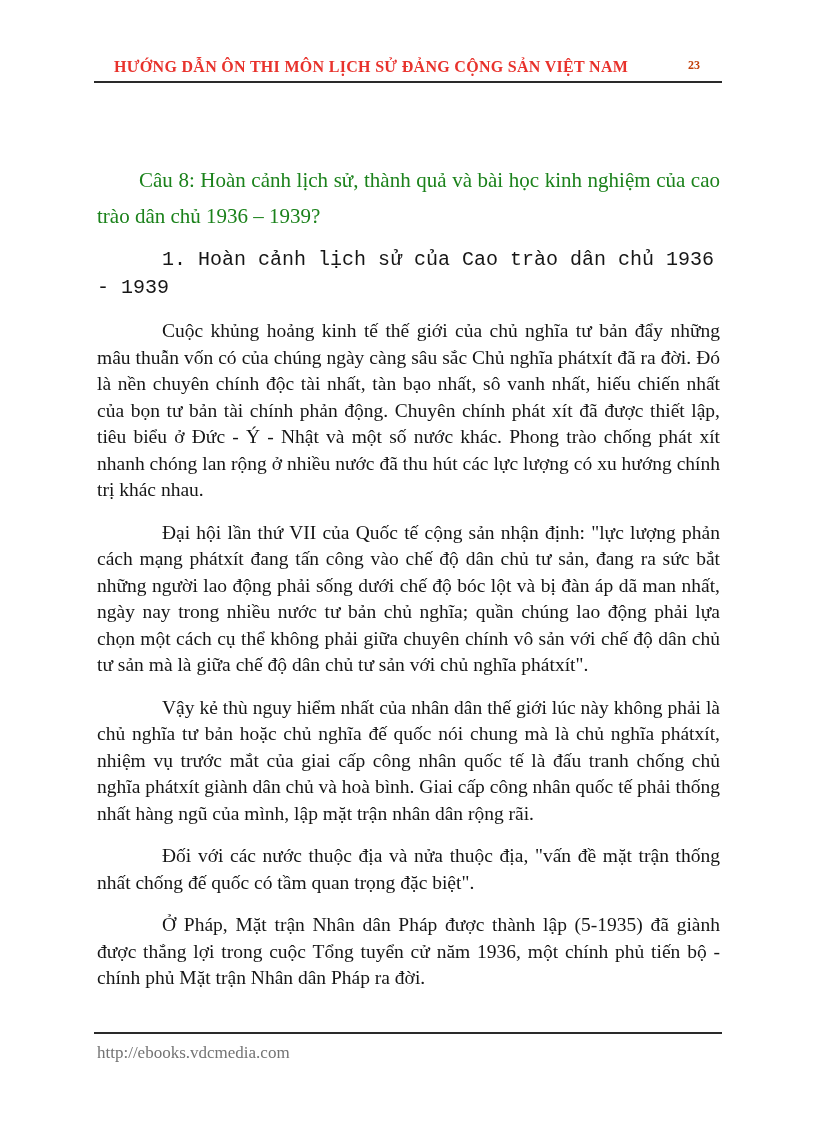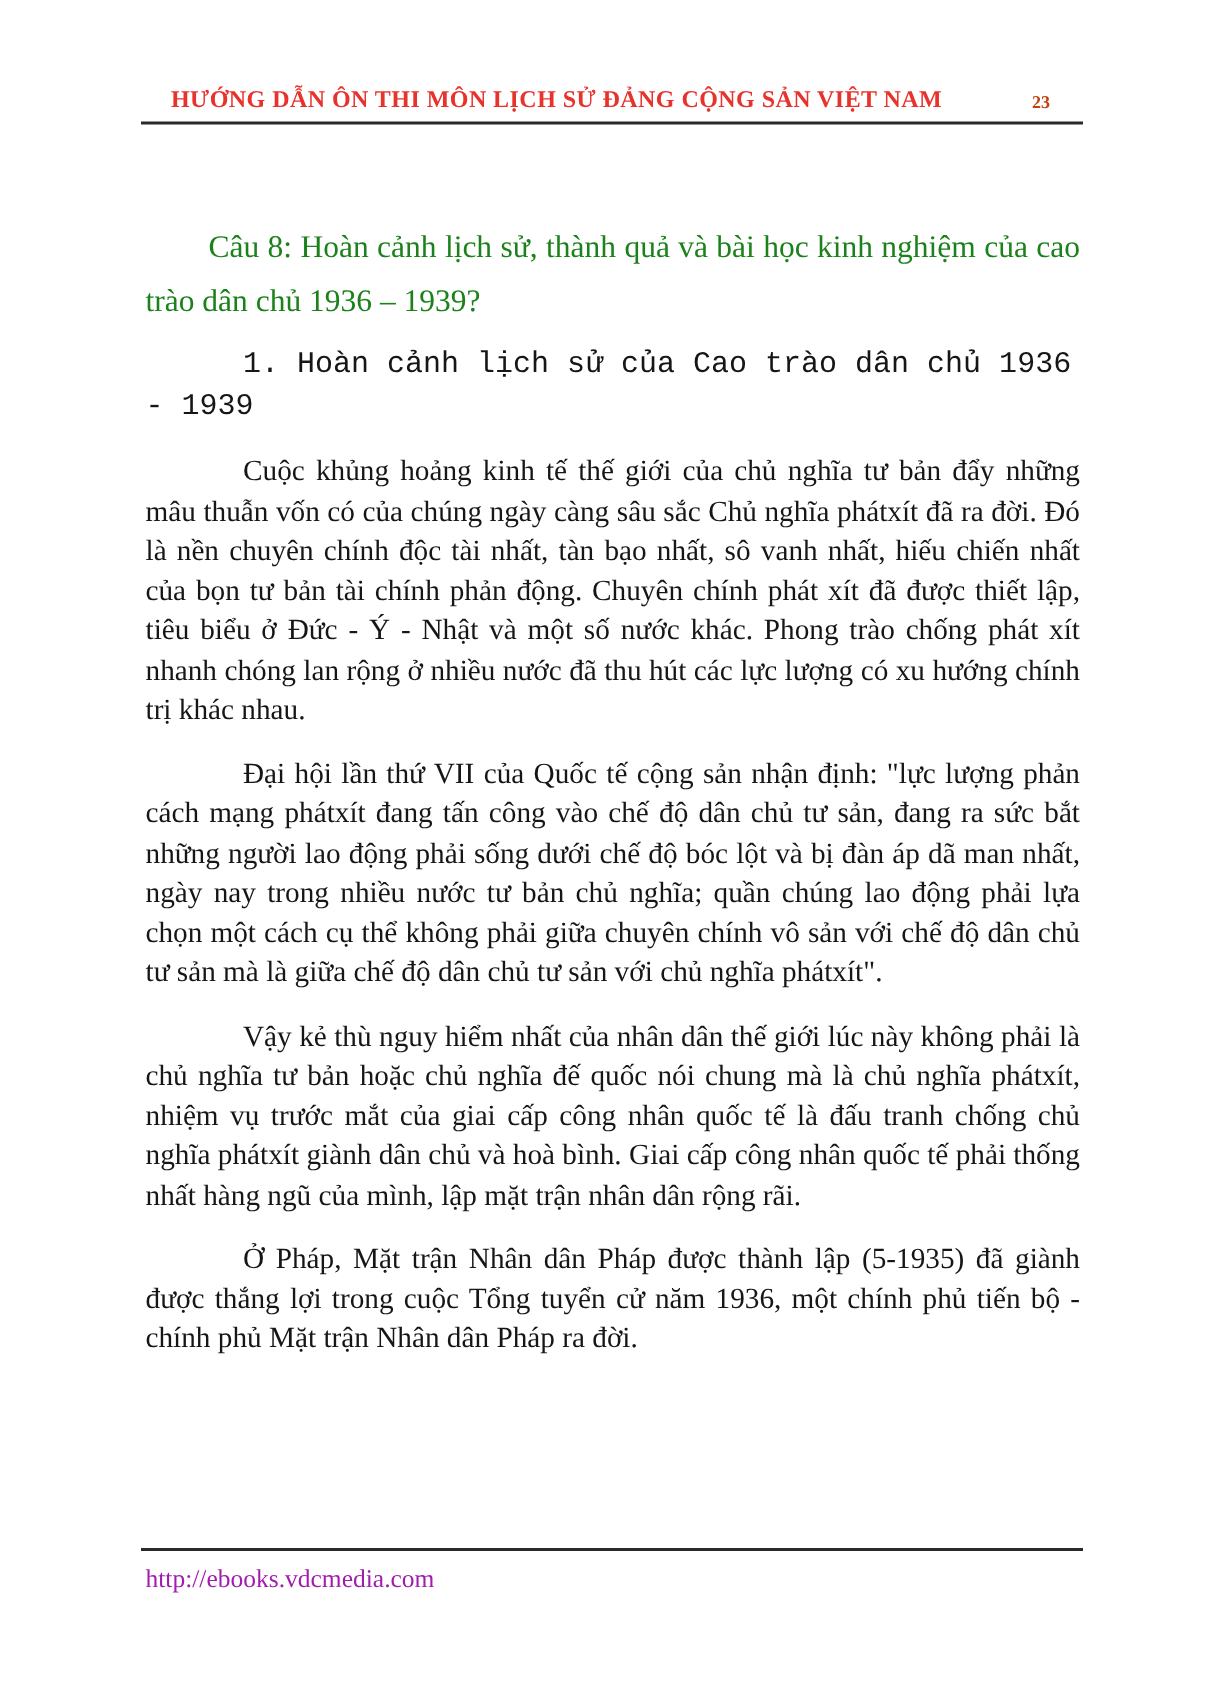--- a/index.html
+++ b/index.html
@@ -16,21 +16,21 @@
     background: #ffffff;
     overflow: hidden;
   }
   .header {
     position: absolute;
     top: 58px;
     left: 94px;
     right: 94px;
     display: flex;
     justify-content: space-between;
-    align-items: flex-end;
+    align-items: flex-start;
     border-bottom: 2.5px solid #2a2a2a;
     padding-bottom: 5px;
   }
   .header-title {
     color: #e8322c;
     font-weight: bold;
     font-size: 16px;
     letter-spacing: 0.3px;
     padding-left: 20px;
     white-space: nowrap;
@@ -47,21 +47,21 @@
     left: 97px;
     width: 623px;
     color: #161616;
   }
   .question-title {
     color: #1b821b;
     font-size: 21px;
     line-height: 36px;
     text-align: justify;
     text-indent: 42px;
-    margin: 0 0 12px 0;
+    margin: 16px 0 12px 0;
   }
   .section-heading {
     font-size: 20px;
     line-height: 28px;
     text-indent: 65px;
     margin: 0 0 14px 0;
     font-weight: normal;
     font-family: Liberation Mono, monospace;
   }
   .body-paragraph {
@@ -73,21 +73,21 @@
   }
   .footer {
     position: absolute;
     top: 1032px;
     left: 94px;
     right: 94px;
     border-top: 2.5px solid #2a2a2a;
     padding-top: 9px;
   }
   .footer-url {
-    color: #a21caf;
+    color: #737373;
     font-size: 17px;
     text-decoration: none;
     padding-left: 3px;
   }
 </style>
 </head>
 <body>
 
 <div class="page">
 
@@ -100,20 +100,21 @@
     <p class="question-title">Câu 8: Hoàn cảnh lịch sử, thành quả và bài học kinh nghiệm của cao trào dân chủ 1936 – 1939?</p>
 
     <p class="section-heading">1. Hoàn cảnh lịch sử của Cao trào dân chủ 1936 - 1939</p>
 
     <p class="body-paragraph">Cuộc khủng hoảng kinh tế thế giới của chủ nghĩa tư bản đẩy những mâu thuẫn vốn có của chúng ngày càng sâu sắc Chủ nghĩa phátxít đã ra đời. Đó là nền chuyên chính độc tài nhất, tàn bạo nhất, sô vanh nhất, hiếu chiến nhất của bọn tư bản tài chính phản động. Chuyên chính phát xít đã được thiết lập, tiêu biểu ở Đức - Ý - Nhật và một số nước khác. Phong trào chống phát xít nhanh chóng lan rộng ở nhiều nước đã thu hút các lực lượng có xu hướng chính trị khác nhau.</p>
 
     <p class="body-paragraph">Đại hội lần thứ VII của Quốc tế cộng sản nhận định: "lực lượng phản cách mạng phátxít đang tấn công vào chế độ dân chủ tư sản, đang ra sức bắt những người lao động phải sống dưới chế độ bóc lột và bị đàn áp dã man nhất, ngày nay trong nhiều nước tư bản chủ nghĩa; quần chúng lao động phải lựa chọn một cách cụ thể không phải giữa chuyên chính vô sản với chế độ dân chủ tư sản mà là giữa chế độ dân chủ tư sản với chủ nghĩa phátxít".</p>
 
     <p class="body-paragraph">Vậy kẻ thù nguy hiểm nhất của nhân dân thế giới lúc này không phải là chủ nghĩa tư bản hoặc chủ nghĩa đế quốc nói chung mà là chủ nghĩa phátxít, nhiệm vụ trước mắt của giai cấp công nhân quốc tế là đấu tranh chống chủ nghĩa phátxít giành dân chủ và hoà bình. Giai cấp công nhân quốc tế phải thống nhất hàng ngũ của mình, lập mặt trận nhân dân rộng rãi.</p>
 
+    <p class="body-paragraph">Đối với các nước thuộc địa và nửa thuộc địa, "vấn đề mặt trận thống nhất chống đế quốc có tầm quan trọng đặc biệt".</p>
 
 
     <p class="body-paragraph">Ở Pháp, Mặt trận Nhân dân Pháp được thành lập (5-1935) đã giành được thắng lợi trong cuộc Tổng tuyển cử năm 1936, một chính phủ tiến bộ - chính phủ Mặt trận Nhân dân Pháp ra đời.</p>
   </div>
 
   <div class="footer">
     <a class="footer-url">http://ebooks.vdcmedia.com</a>
   </div>
 
 </div>

